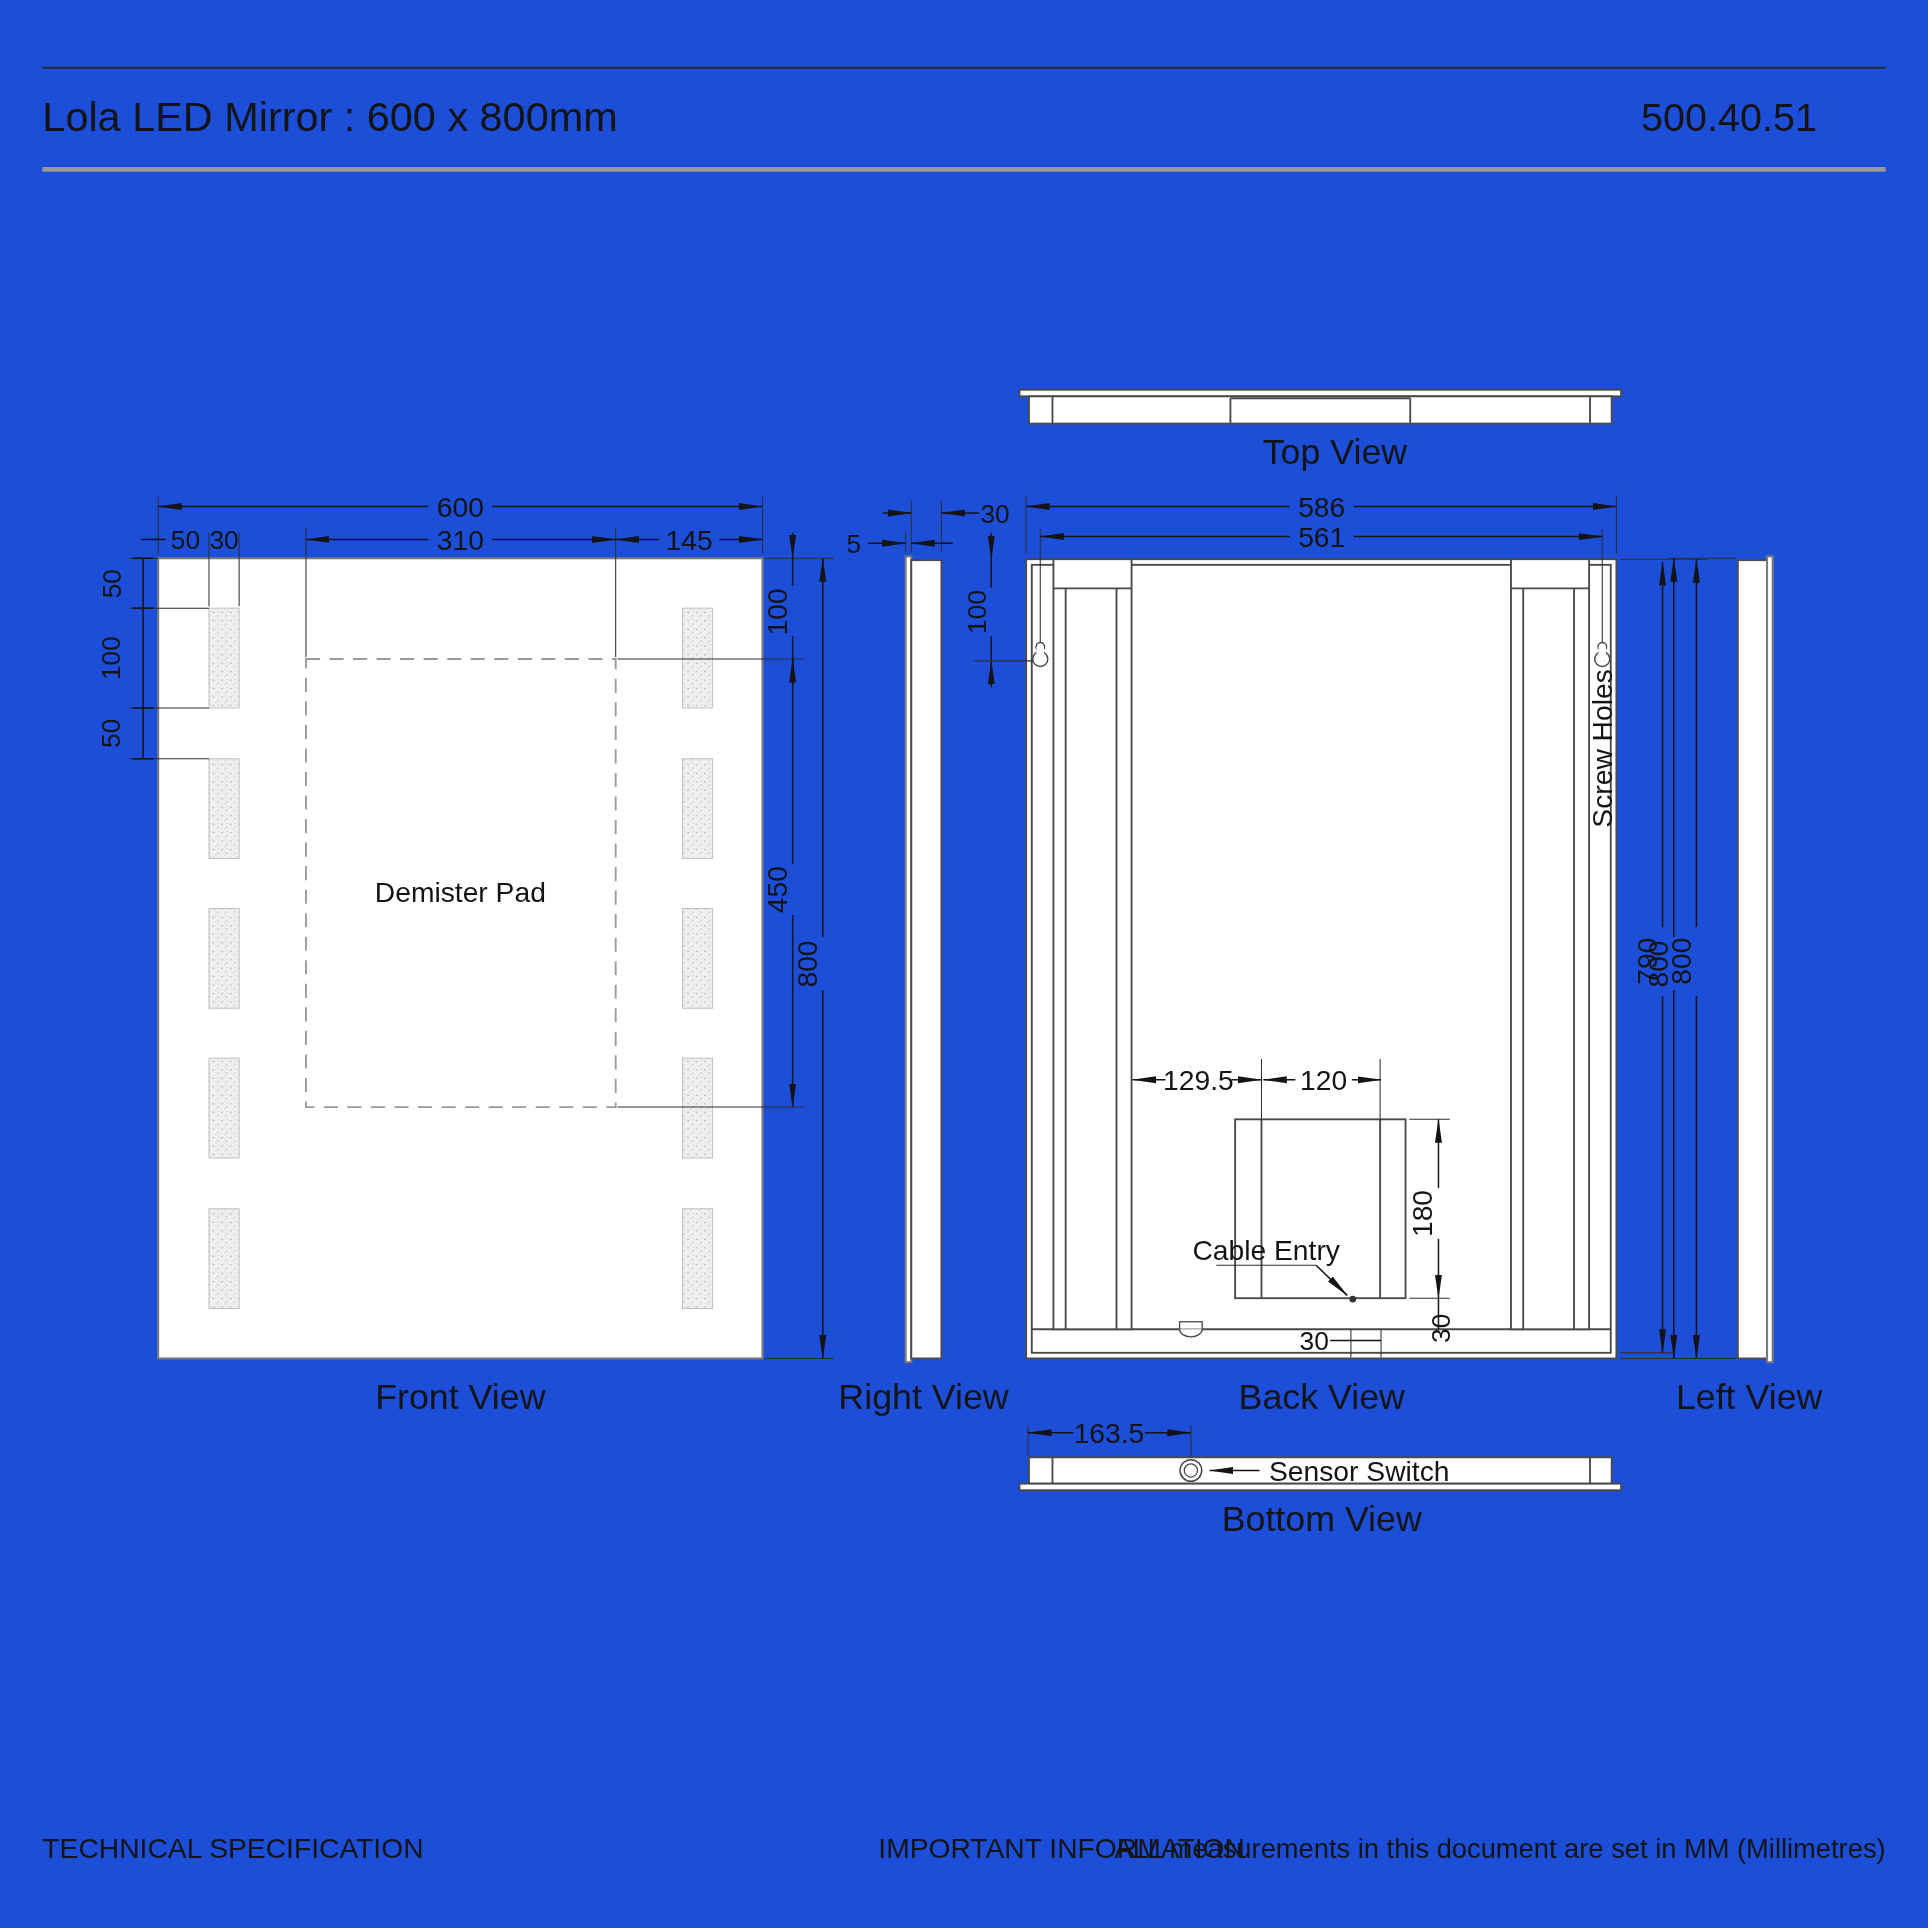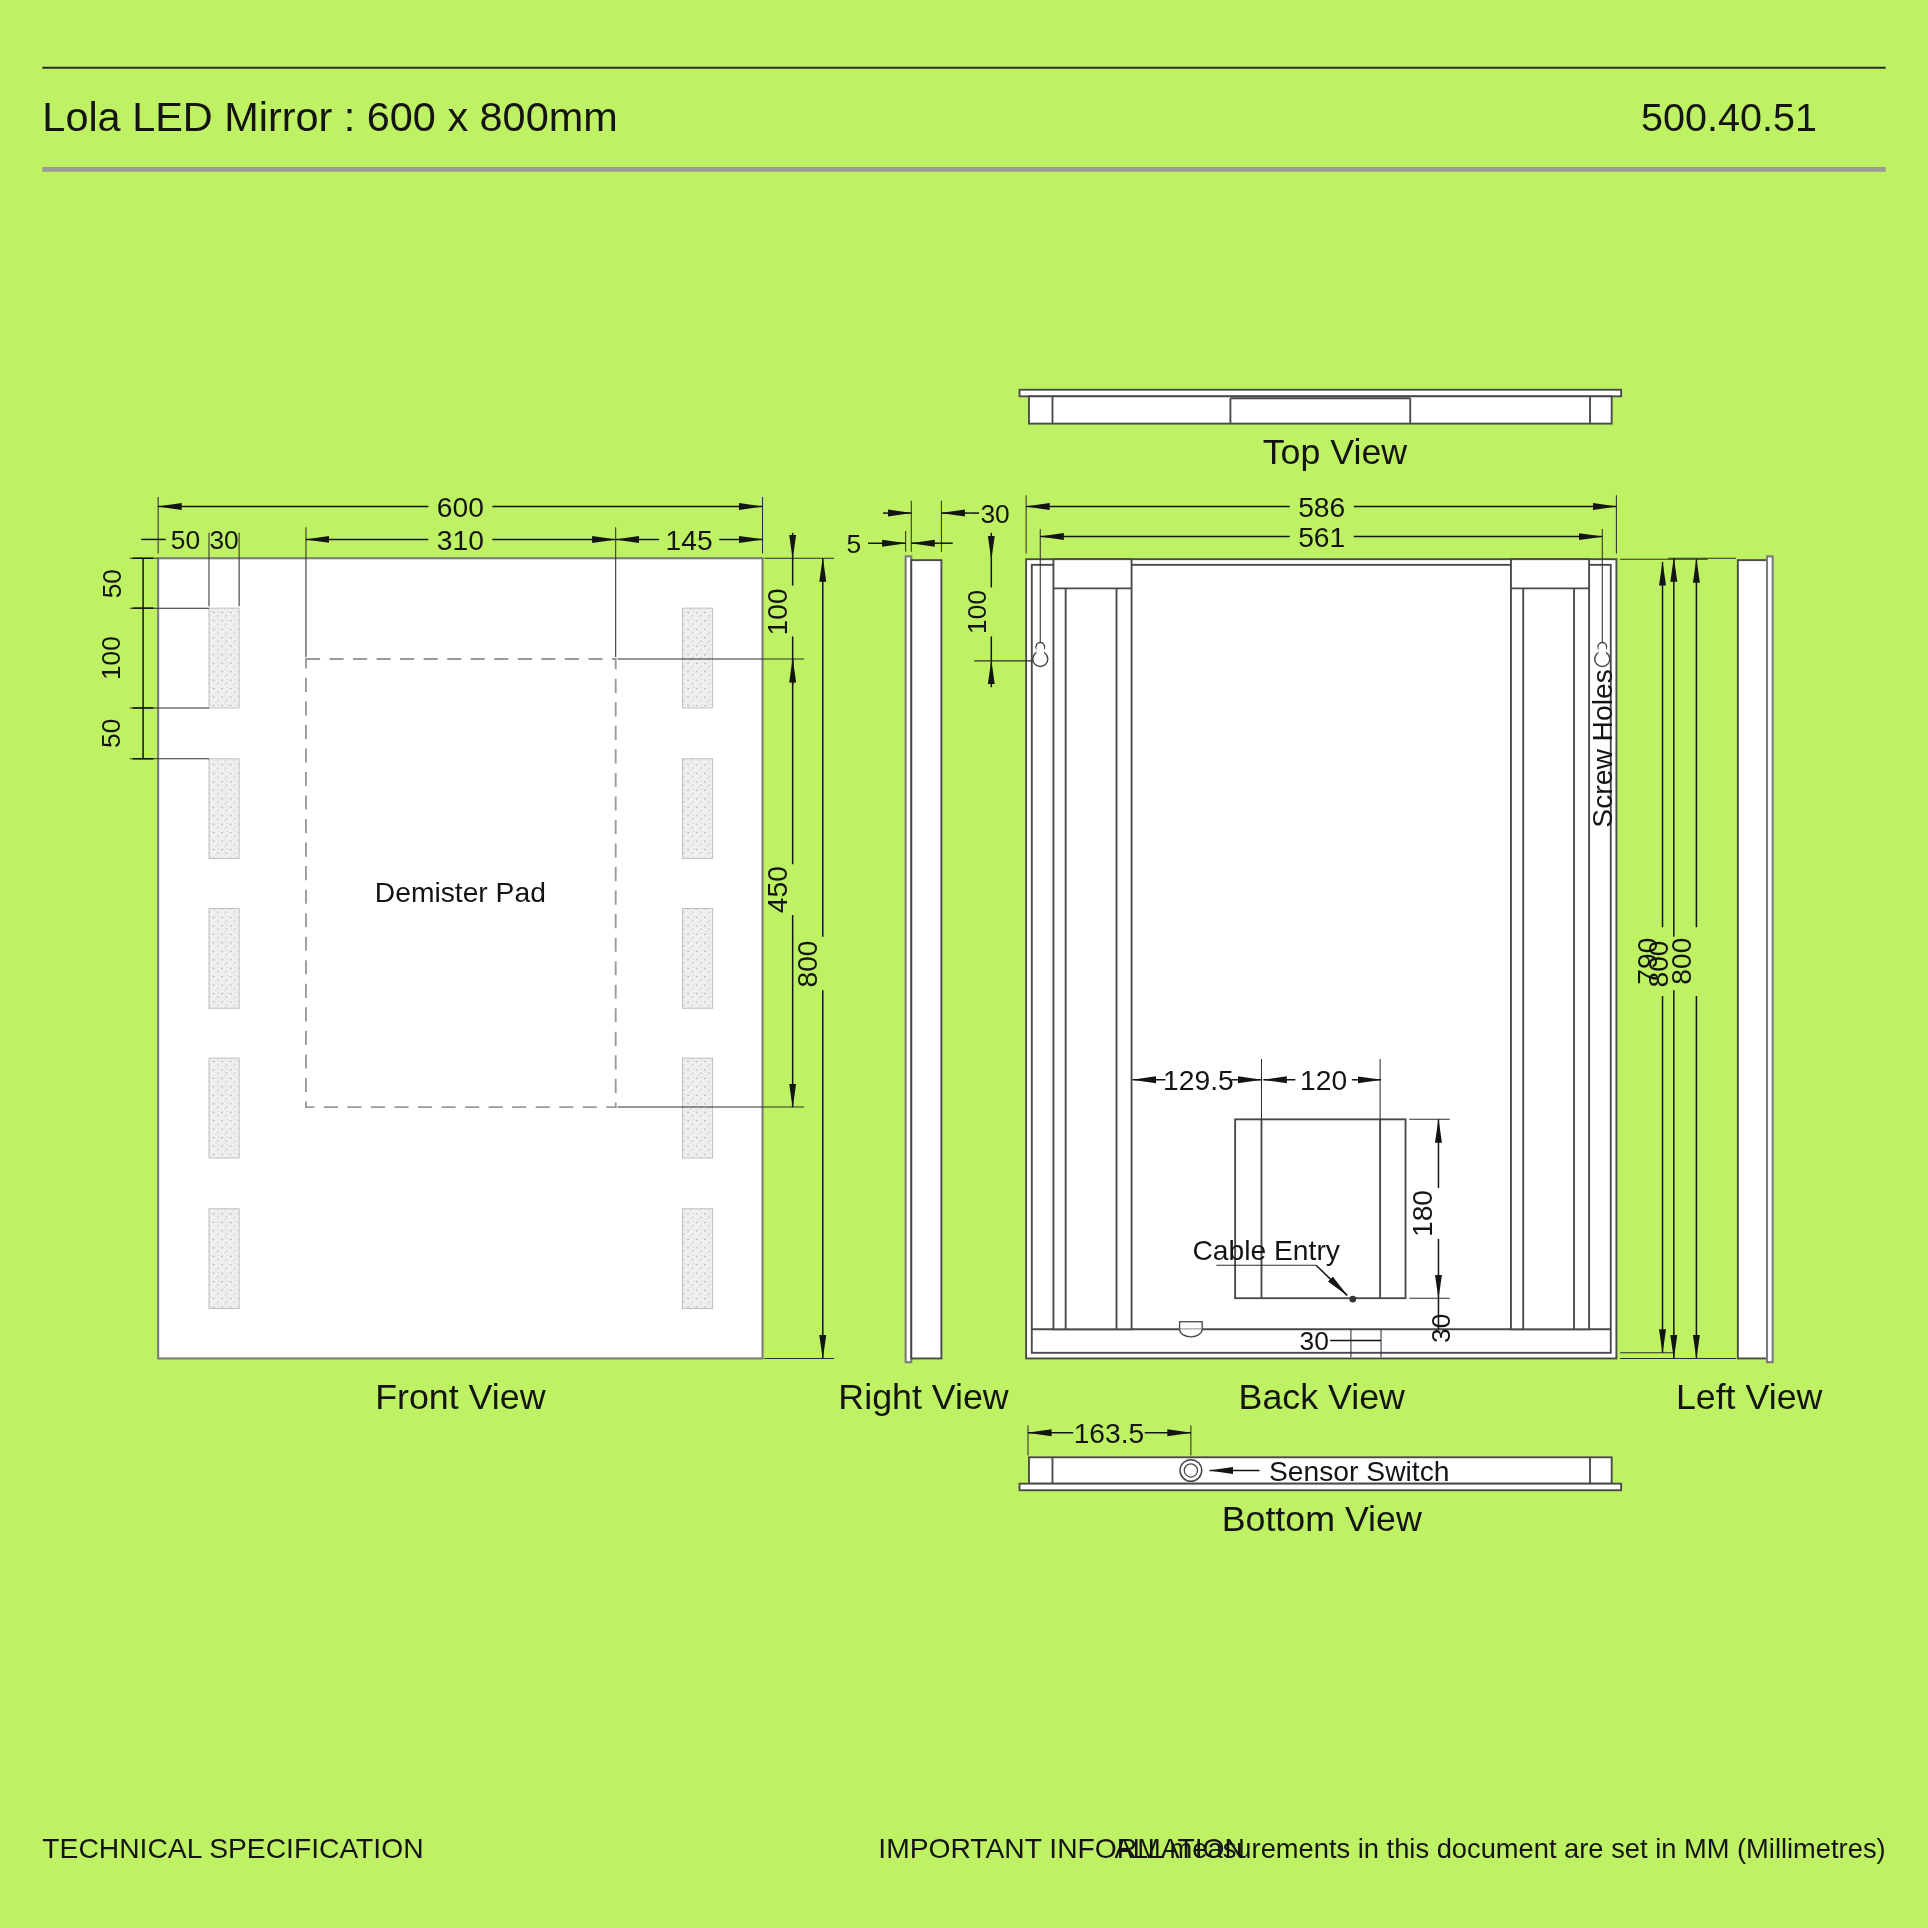--- a/index.html
+++ b/index.html
@@ -1,16 +1,16 @@
 <!DOCTYPE html>
 <html style="font-size:15px"><head>
 <meta charset="utf-8">
 <style>
   html,body{margin:0;padding:0;background:#ffffff;}
-  .page{position:relative;width:1928px;height:1928px;background:#bef264;overflow:hidden;
+  .page{position:relative;width:1928px;height:1928px;background:#1d4ed8;overflow:hidden;
         font-family:"Liberation Sans", sans-serif;}
   svg{position:absolute;left:0;top:0;}
   svg text{font-family:"Liberation Sans", sans-serif;fill:#141414;}
   .t-title{font-size:44px;}
   .t-code{font-size:42px;}
   .t-view{font-size:38px;}
   .t-dim{font-size:30px;}
   .t-dim-s{font-size:28px;}
   .t-note{font-size:30px;}
   .t-foot{font-size:30px;}

